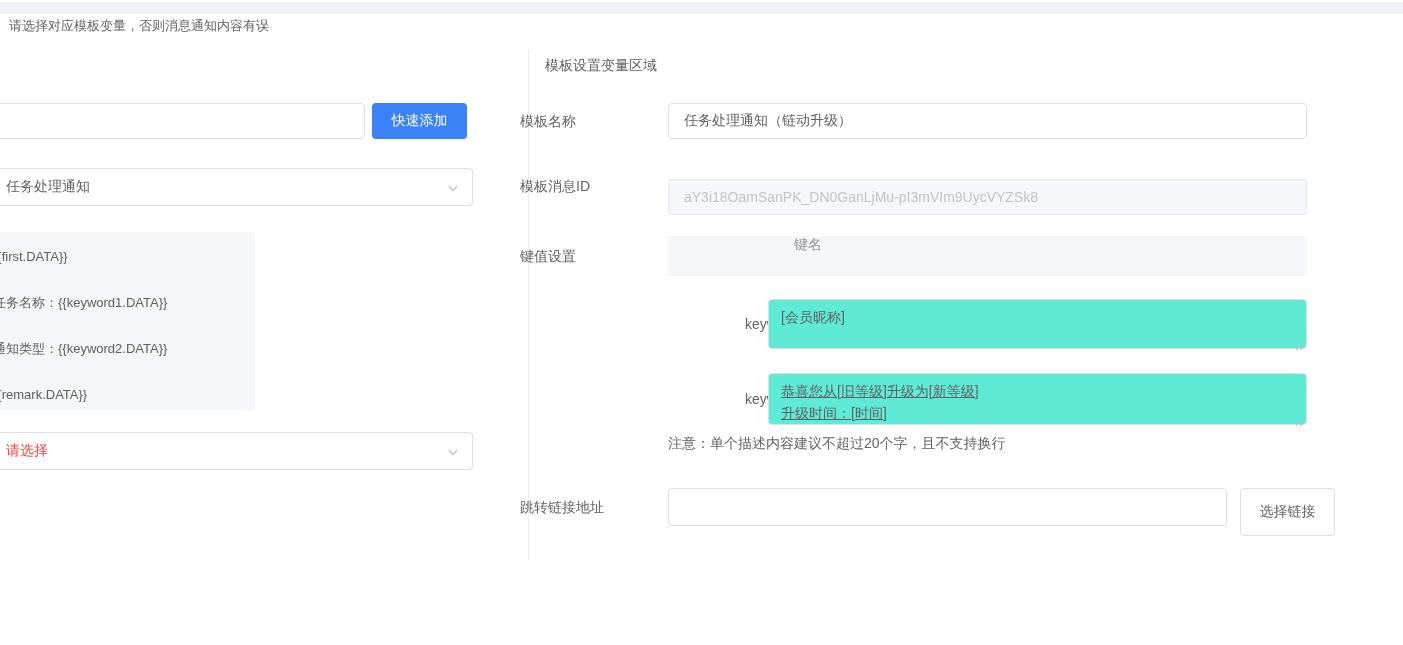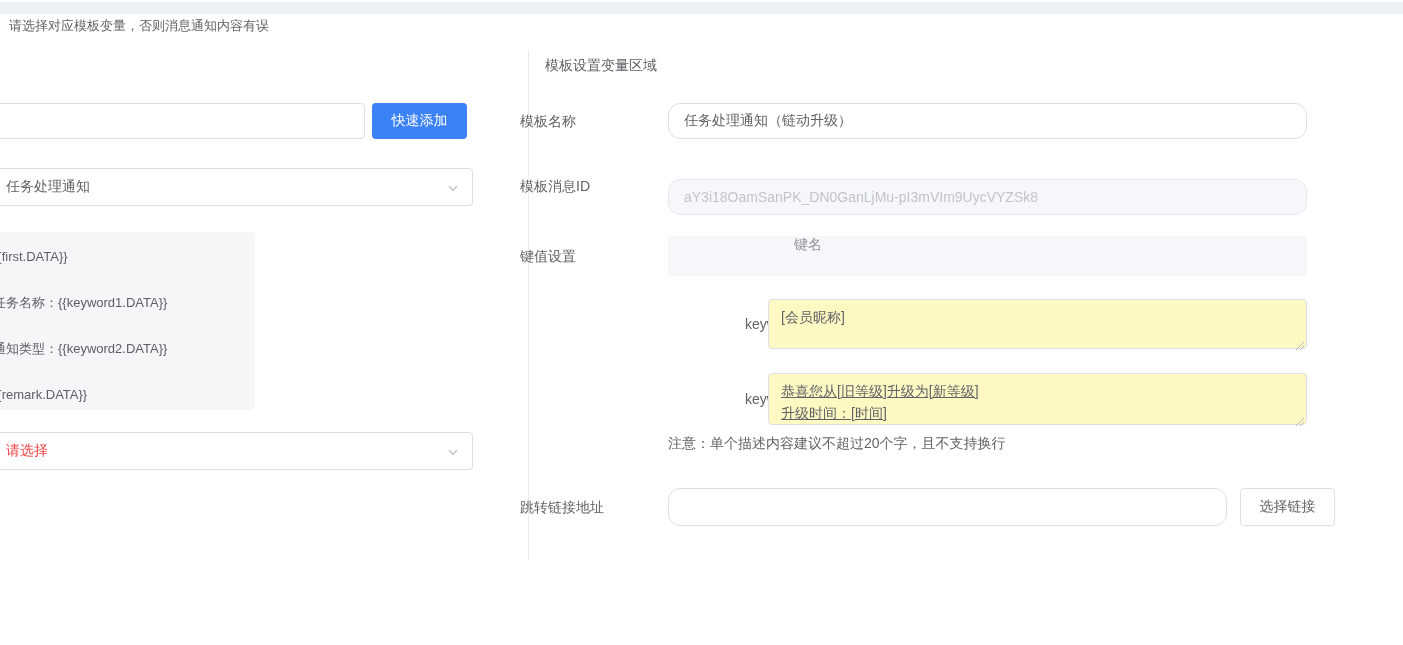--- a/index.html
+++ b/index.html
@@ -44,50 +44,50 @@
   
   .divider { position:absolute; left:528px; top:50px; width:1px; height:510px; background:#e9ebf0; }
   .section-title { position:absolute; left:545px; top:57px; font-size:14px; color:#606266; }
 
   .form-label {
     position:absolute; left:520px; width:140px; text-align:left;
     font-size:14px; color:#606266;
   }
   .ctrl-input {
     position:absolute; left:668px; width:639px; height:36px;
-    background:#fff; border:1px solid #dcdfe6; border-radius:12px;
+    background:#fff; border:1px solid #dcdfe6; border-radius:4px;
     padding:0 15px; font-size:14px; color:#606266; outline:none; font-family:inherit;
   }
   .ctrl-input:disabled { background:#f5f7fa; border-color:#e4e7ed; color:#c0c4cc; -webkit-text-fill-color:#c0c4cc; }
 
   .kv-header {
     position:absolute; left:668px; top:236px; width:639px; height:40px;
     background:#f5f7fa; font-size:14px; color:#909399;
   }
   .kv-header span { position:absolute; top:0; }
   .kv-h-key { left:60px; width:160px; text-align:center; }
   .kv-h-desc { left:290px; width:220px; text-align:center; }
 
   .kv-key {
     position:absolute; left:695px; width:160px; text-align:center;
     font-size:14px; color:#606266;
   }
   .kv-textarea {
     position:absolute; left:768px; width:539px;
-    background:#fef9c3; border:1px solid #dcdfe6; border-radius:4px;
+    background:#5eead4; border:1px solid #dcdfe6; border-radius:4px;
     padding:6px 12px; font-size:14px; color:#606266; line-height:22px;
     resize:none; outline:none; font-family:inherit; overflow:hidden;
   }
   .resize-grip { position:absolute; pointer-events:none; }
 
   .kv-note { position:absolute; left:668px; top:433px; font-size:14px; color:#606266; line-height:20px; }
 
   .link-input { top:488px; width:559px; height:38px; }
   .link-btn {
-    position:absolute; left:1240px; top:488px; width:95px; height:38px;
+    position:absolute; left:1240px; top:488px; width:95px; height:48px;
     background:#fff; border:1px solid #dcdfe6; border-radius:4px;
     font-size:14px; color:#606266; cursor:pointer; font-family:inherit;
   }
 </style>
 </head>
 <body>
 
 <div id="screen">
 
   <div class="topbar"></div>

